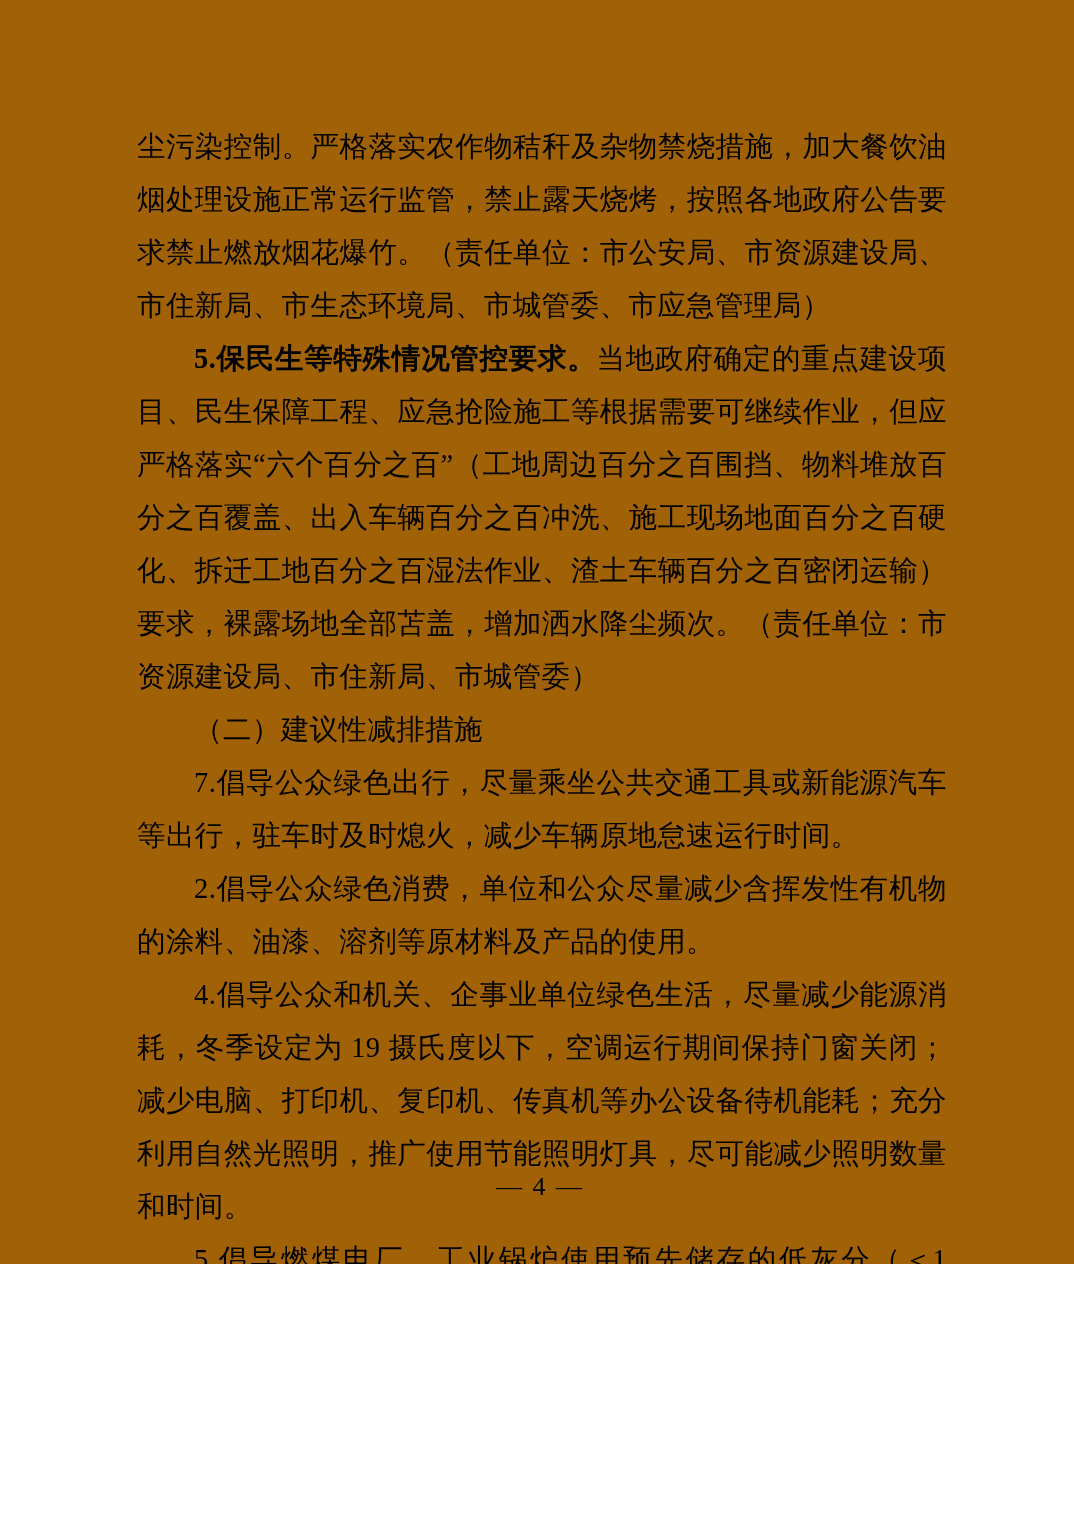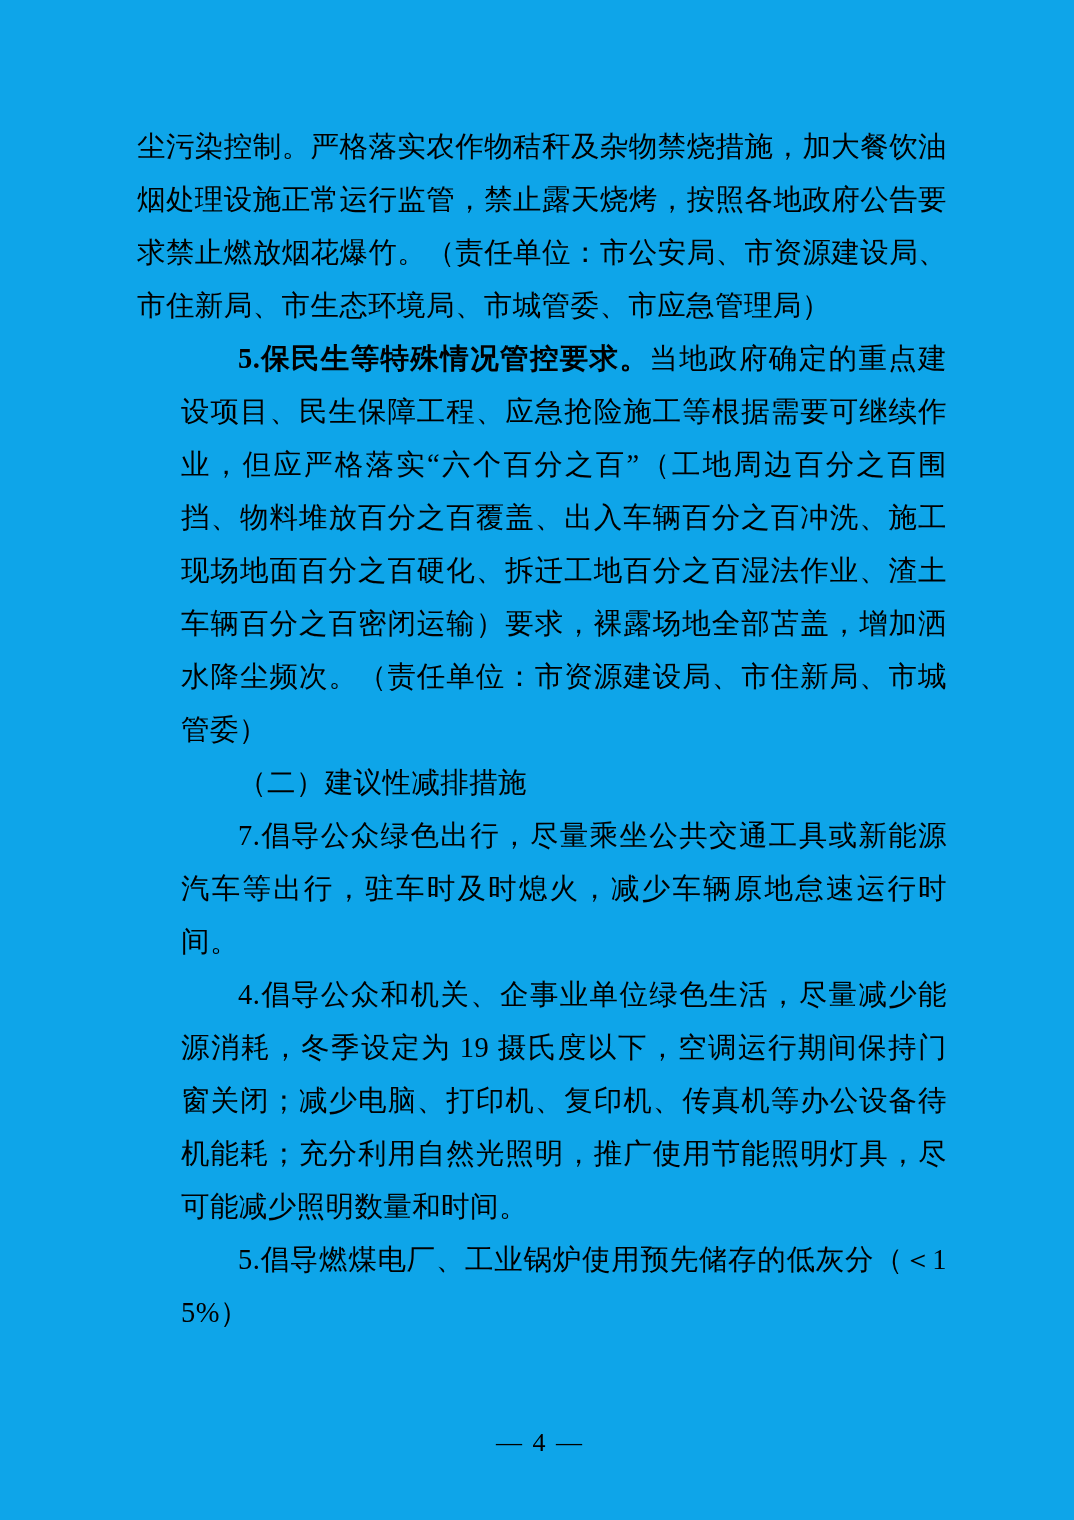--- a/index.html
+++ b/index.html
@@ -3,22 +3,22 @@
 <meta charset="utf-8">
 <style>
   html, body {
     margin: 0;
     padding: 0;
     background: #ffffff;
   }
   .page {
     position: relative;
     width: 1074px;
-    height: 1520px;
-    background: #0ea5e9;
+    height: 1264px;
+    background: #a16207;
     margin: 0 auto;
     overflow: hidden;
     font-family: "Liberation Serif", "DejaVu Serif", serif;
     color: #000000;
   }
   .content {
     position: absolute;
     left: 137px;
     top: 120px;
     width: 810px;
@@ -27,21 +27,20 @@
     margin: 0;
     font-size: 28.5px;
     line-height: 53px;
     letter-spacing: 0.4px;
     text-align: justify;
     text-justify: inter-ideograph;
     word-break: break-all;
   }
   p.indent {
     text-indent: 57px;
-    margin-left: 44px;
   }
   .bold {
     font-weight: bold;
   }
   .footer {
     position: absolute;
     left: 0;
     right: 0;
     bottom: 62px;
     text-align: center;
@@ -69,20 +68,23 @@
     </p>
 
     <p class="indent">
       <span>（二）建议性减排措施</span>
     </p>
 
     <p class="indent">
       <span>7.倡导公众绿色出行，尽量乘坐公共交通工具或新能源汽车等出行，驻车时及时熄火，减少车辆原地怠速运行时间。</span>
     </p>
 
+    <p class="indent">
+      <span>2.倡导公众绿色消费，单位和公众尽量减少含挥发性有机物的涂料、油漆、溶剂等原材料及产品的使用。</span>
+    </p>
 
 
     <p class="indent">
       <span>4.倡导公众和机关、企事业单位绿色生活，尽量减少能源消耗，冬季设定为 19 摄氏度以下，空调运行期间保持门窗关闭；减少电脑、打印机、复印机、传真机等办公设备待机能耗；充分利用自然光照明，推广使用节能照明灯具，尽可能减少照明数量和时间。</span>
     </p>
 
     <p class="indent">
       <span>5.倡导燃煤电厂、工业锅炉使用预先储存的低灰分（＜15%）</span>
     </p>
 

